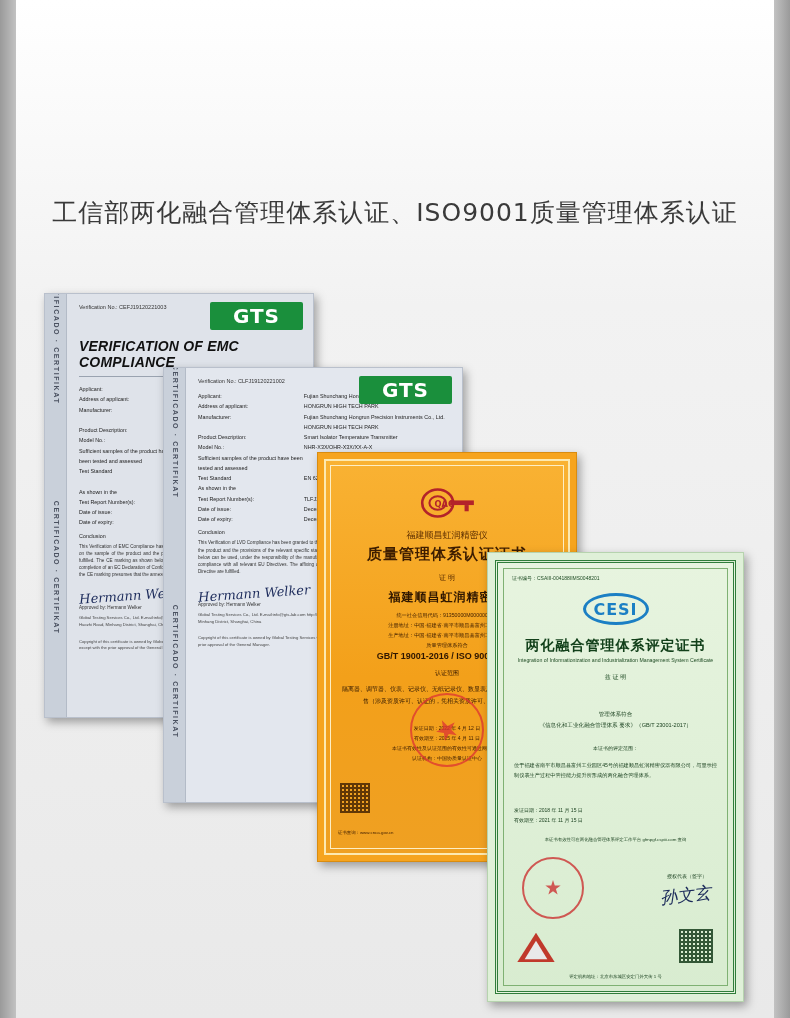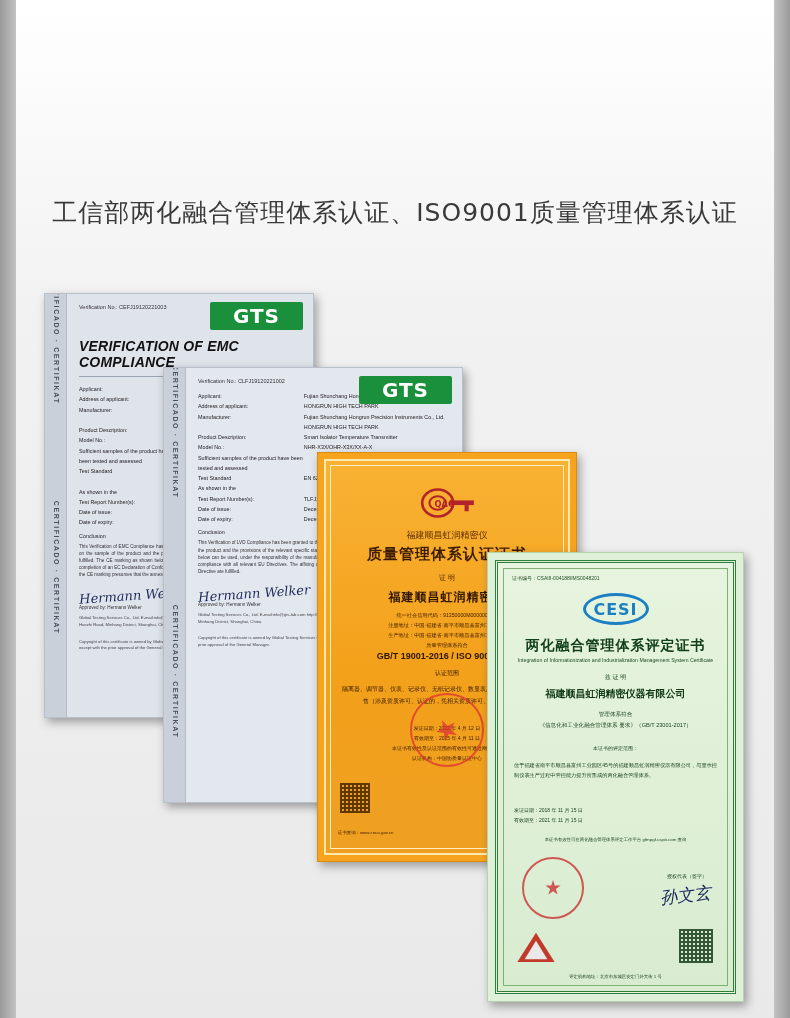--- a/index.html
+++ b/index.html
@@ -422,21 +422,20 @@
     </div>
   </div>
 
   <div class="cert cesi">
     <div class="cesi-inner">
       <div class="cesi-no">证书编号：CSAIII-004188IIMS0048201</div>
       <div class="cesi-logo">CESI</div>
       <div class="cesi-t1">两化融合管理体系评定证书</div>
       <div class="cesi-t2">Integration of Informationization and Industrialization Management System Certificate</div>
       <div class="cesi-zm">兹 证 明</div>
-      <div class="cesi-company">福建顺昌虹润精密仪器有限公司</div>
       <div class="cesi-lines">
         <div>管理体系符合</div>
         <div>《信息化和工业化融合管理体系 要求》（GB/T 23001-2017）</div>
       </div>
       <div class="cesi-note">本证书的评定范围：</div>
       <div class="cesi-para">位于福建省南平市顺昌县富州工业园区45号的福建顺昌虹润精密仪器有限公司，与显示控制仪表生产过程中管控能力提升所形成的两化融合管理体系。</div>
       <div class="cesi-dates">
         <div>发证日期：2018 年 11 月 15 日</div>
         <div>有效期至：2021 年 11 月 15 日</div>
       </div>

